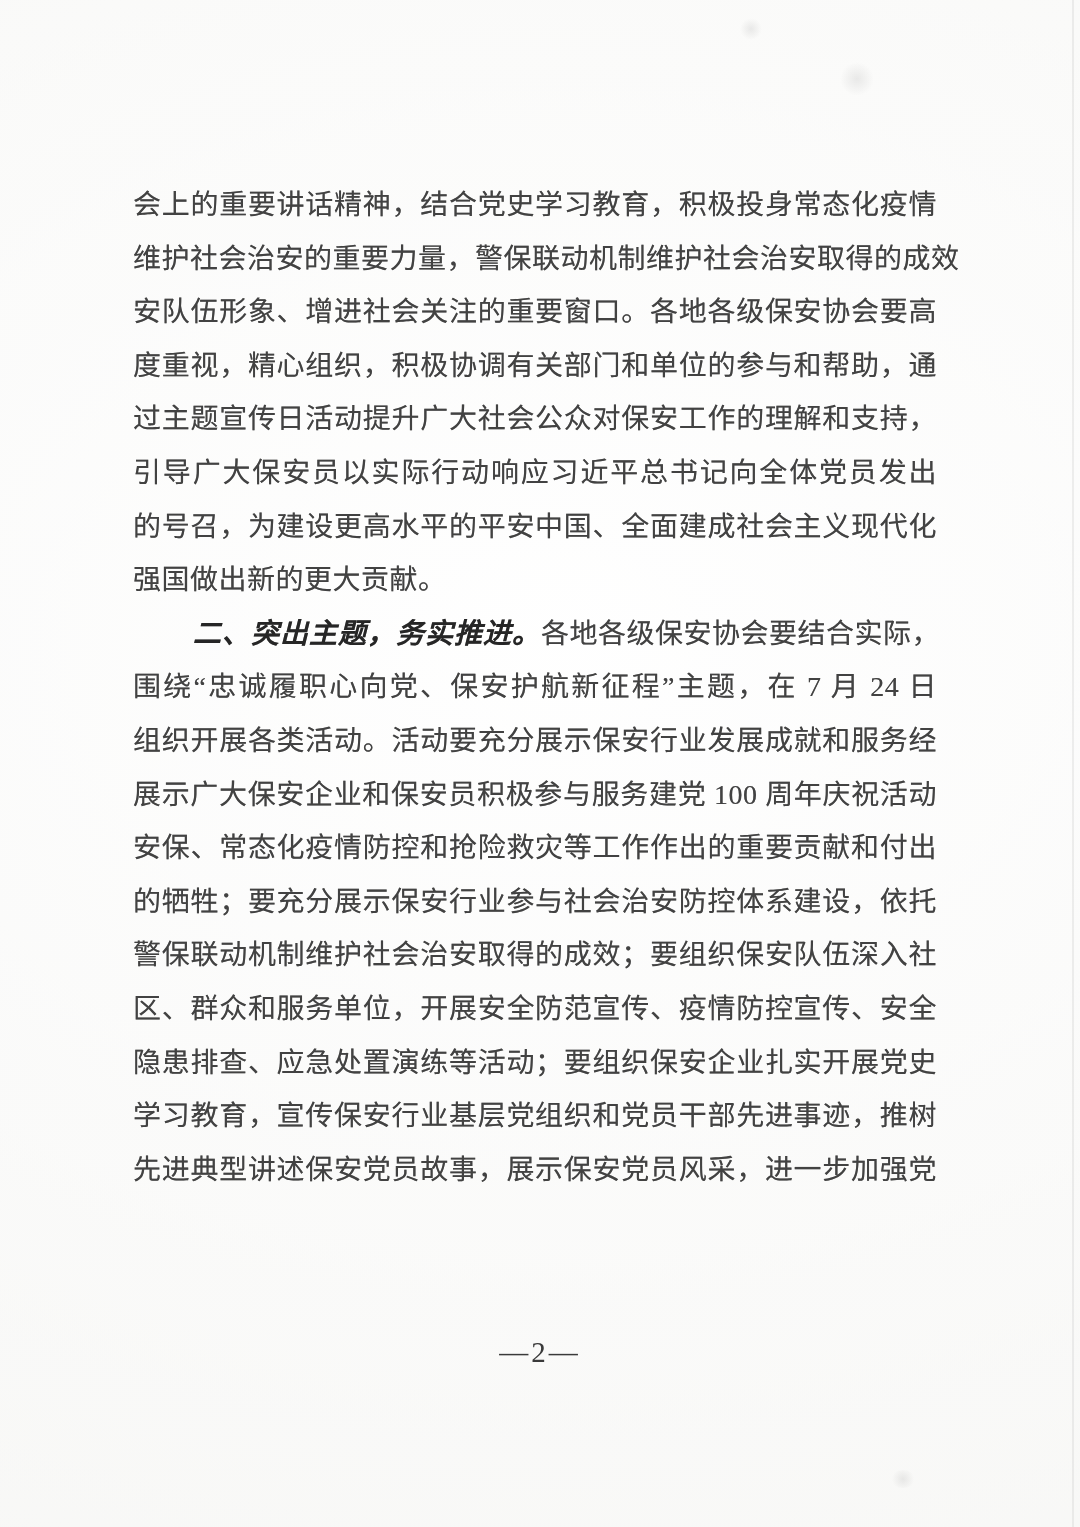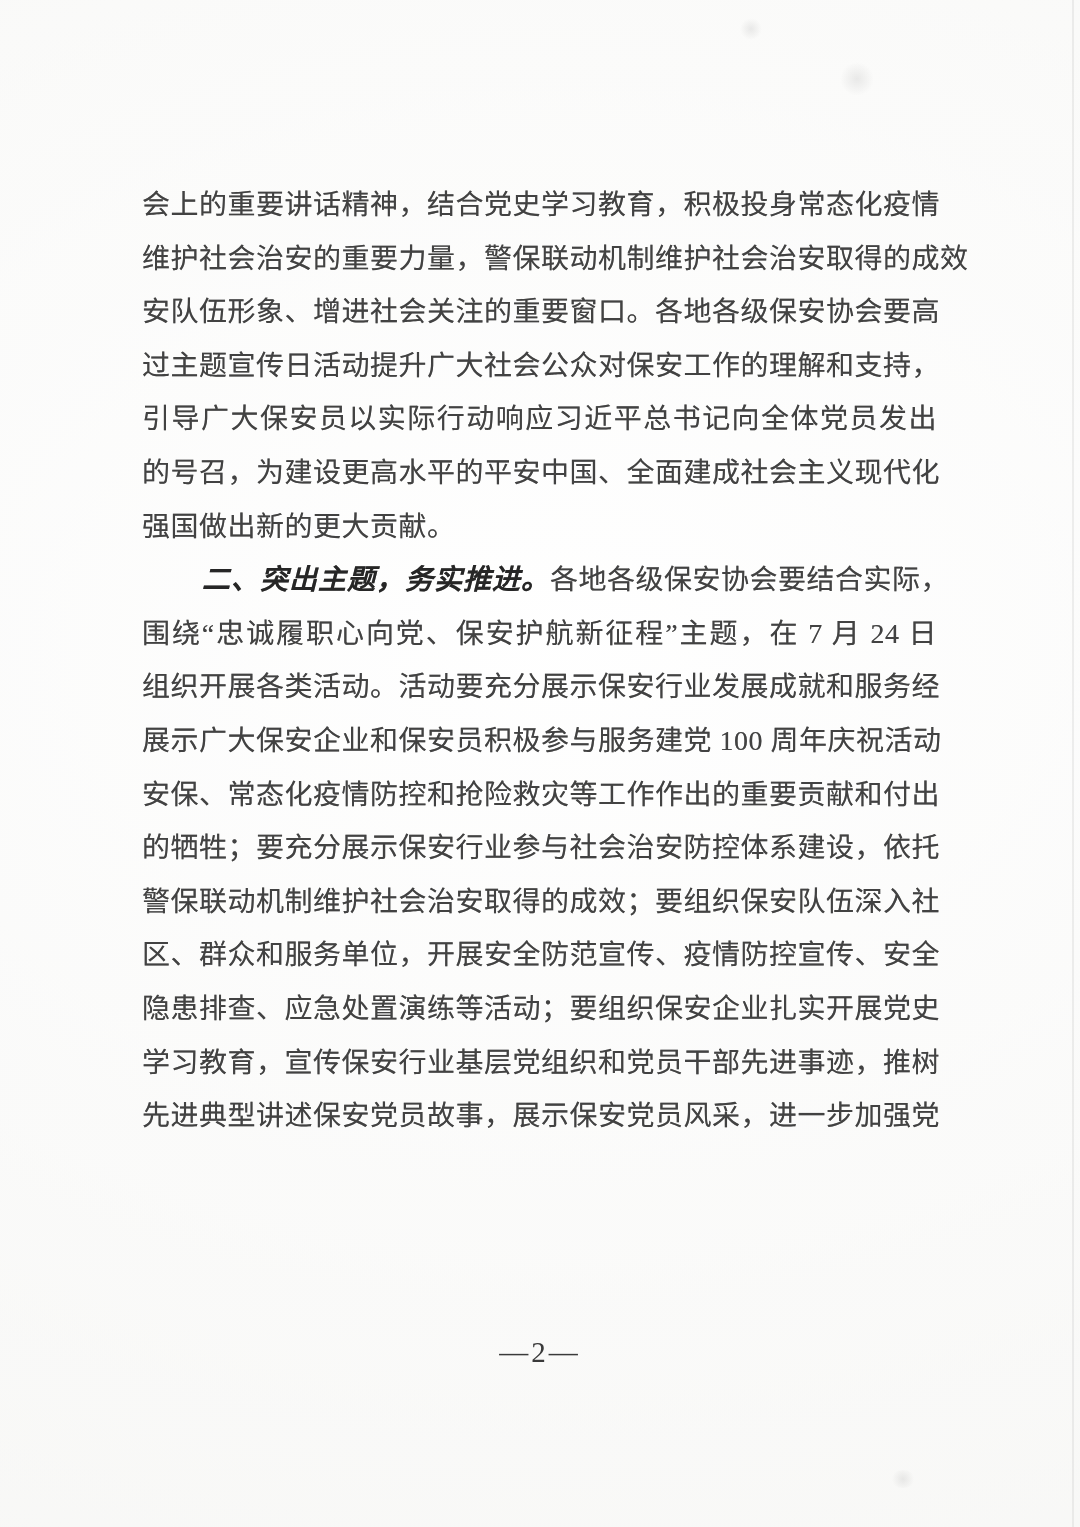--- a/index.html
+++ b/index.html
@@ -48,21 +48,20 @@
     line-height: 53.6px;
     font-size: 28px;
     letter-spacing: 0.5px;
     text-align: justify;
     text-align-last: justify;
     text-justify: inter-character;
     white-space: nowrap;
     color: #424242;
     
     text-shadow: 0 0 0.4px rgba(70,70,70,0.55);
-    margin-left: 9px;
   }
   .line.para-end {
     text-align: right;
     text-align-last: left;
   }
   .line.indent-first {
     text-indent: 60px;
   }
   .bold-lead {
     font-family: "Liberation Sans", "DejaVu Sans", sans-serif;
@@ -94,20 +93,21 @@
   <div class="scan-edge"></div>
   <div class="scan-smudge smudge-1"></div>
   <div class="scan-smudge smudge-2"></div>
   <div class="scan-smudge smudge-3"></div>
 
   <div class="text-block">
 
     <div class="line">会上的重要讲话精神，结合党史学习教育，积极投身常态化疫情</div>
     <div class="line">维护社会治安的重要力量，警保联动机制维护社会治安取得的成效</div>
     <div class="line">安队伍形象、增进社会关注的重要窗口。各地各级保安协会要高</div>
+    <div class="line">度重视，精心组织，积极协调有关部门和单位的参与和帮助，通</div>
     <div class="line">过主题宣传日活动提升广大社会公众对保安工作的理解和支持，</div>
     <div class="line">引导广大保安员以实际行动响应习近平总书记向全体党员发出</div>
     <div class="line">的号召，为建设更高水平的平安中国、全面建成社会主义现代化</div>
     <div class="line para-end">强国做出新的更大贡献。</div>
 
     <div class="line indent-first">
       <span class="bold-lead">二、突出主题，务实推进。</span><span>各地各级保安协会要结合实际，</span>
     </div>
 
     <div class="line">围绕“忠诚履职心向党、保安护航新征程”主题，在 7 月 24 日</div>

